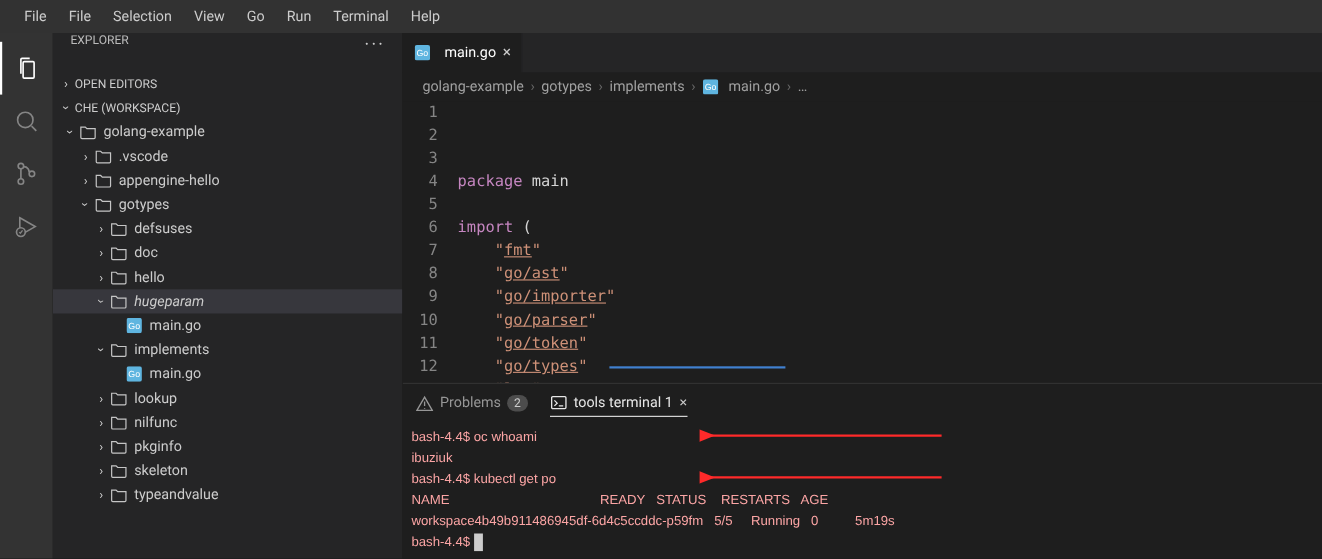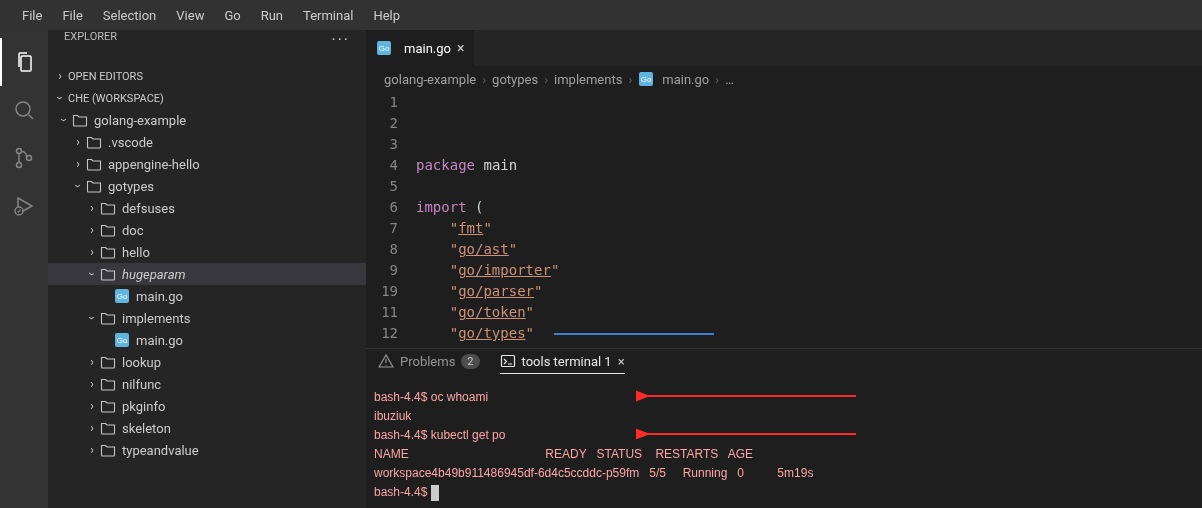--- a/index.html
+++ b/index.html
@@ -174,21 +174,21 @@
   height: 160px;
   background: #1e1e1e;
   border-top: 1px solid #333;
   display: flex;
   flex-direction: column;
   position: relative;
 }
 .panel-tabs {
   height: 35px;
   display: flex;
-  align-items: flex-start;
+  align-items: center;
   padding-left: 12px;
   gap: 20px;
   font-size: 13px;
   color: #969696;
 }
 .panel-tab {
   display: flex;
   align-items: center;
   gap: 6px;
   cursor: pointer;
@@ -472,21 +472,21 @@
       <div class="gutter" id="gutter">
           <div>1</div>
           <div>2</div>
           <div>3</div>
           <div>4</div>
           <div>5</div>
           <div>6</div>
           <div>7</div>
           <div>8</div>
           <div>9</div>
-          <div>19</div>
+          <div>10</div>
           <div>11</div>
           <div>12</div>
         </div>
       <div class="code" id="code">
         <div class="highlight-bar" style="left:138px; top:241px; width:160px;"></div>
       <div><span class="kw">package</span><span> </span><span class="ident">main</span></div><div>&nbsp;</div><div><span class="kw">import</span><span> </span><span class="ident">(</span></div><div><span>    </span><span class="str">"</span><span class="lnk">fmt</span><span class="str">"</span></div><div><span>    </span><span class="str">"</span><span class="lnk">go/ast</span><span class="str">"</span></div><div><span>    </span><span class="str">"</span><span class="lnk">go/importer</span><span class="str">"</span></div><div><span>    </span><span class="str">"</span><span class="lnk">go/parser</span><span class="str">"</span></div><div><span>    </span><span class="str">"</span><span class="lnk">go/token</span><span class="str">"</span></div><div><span>    </span><span class="str">"</span><span class="lnk">go/types</span><span class="str">"</span></div><div><span>    </span><span class="str">"</span><span class="lnk">log</span><span class="str">"</span></div></div>
     </div>
 
     <div class="panel">
       <div class="panel-tabs">

